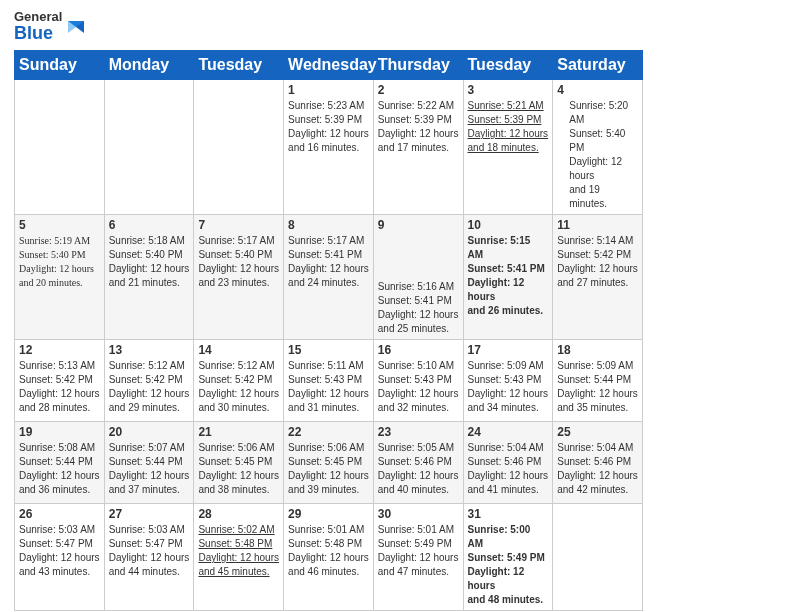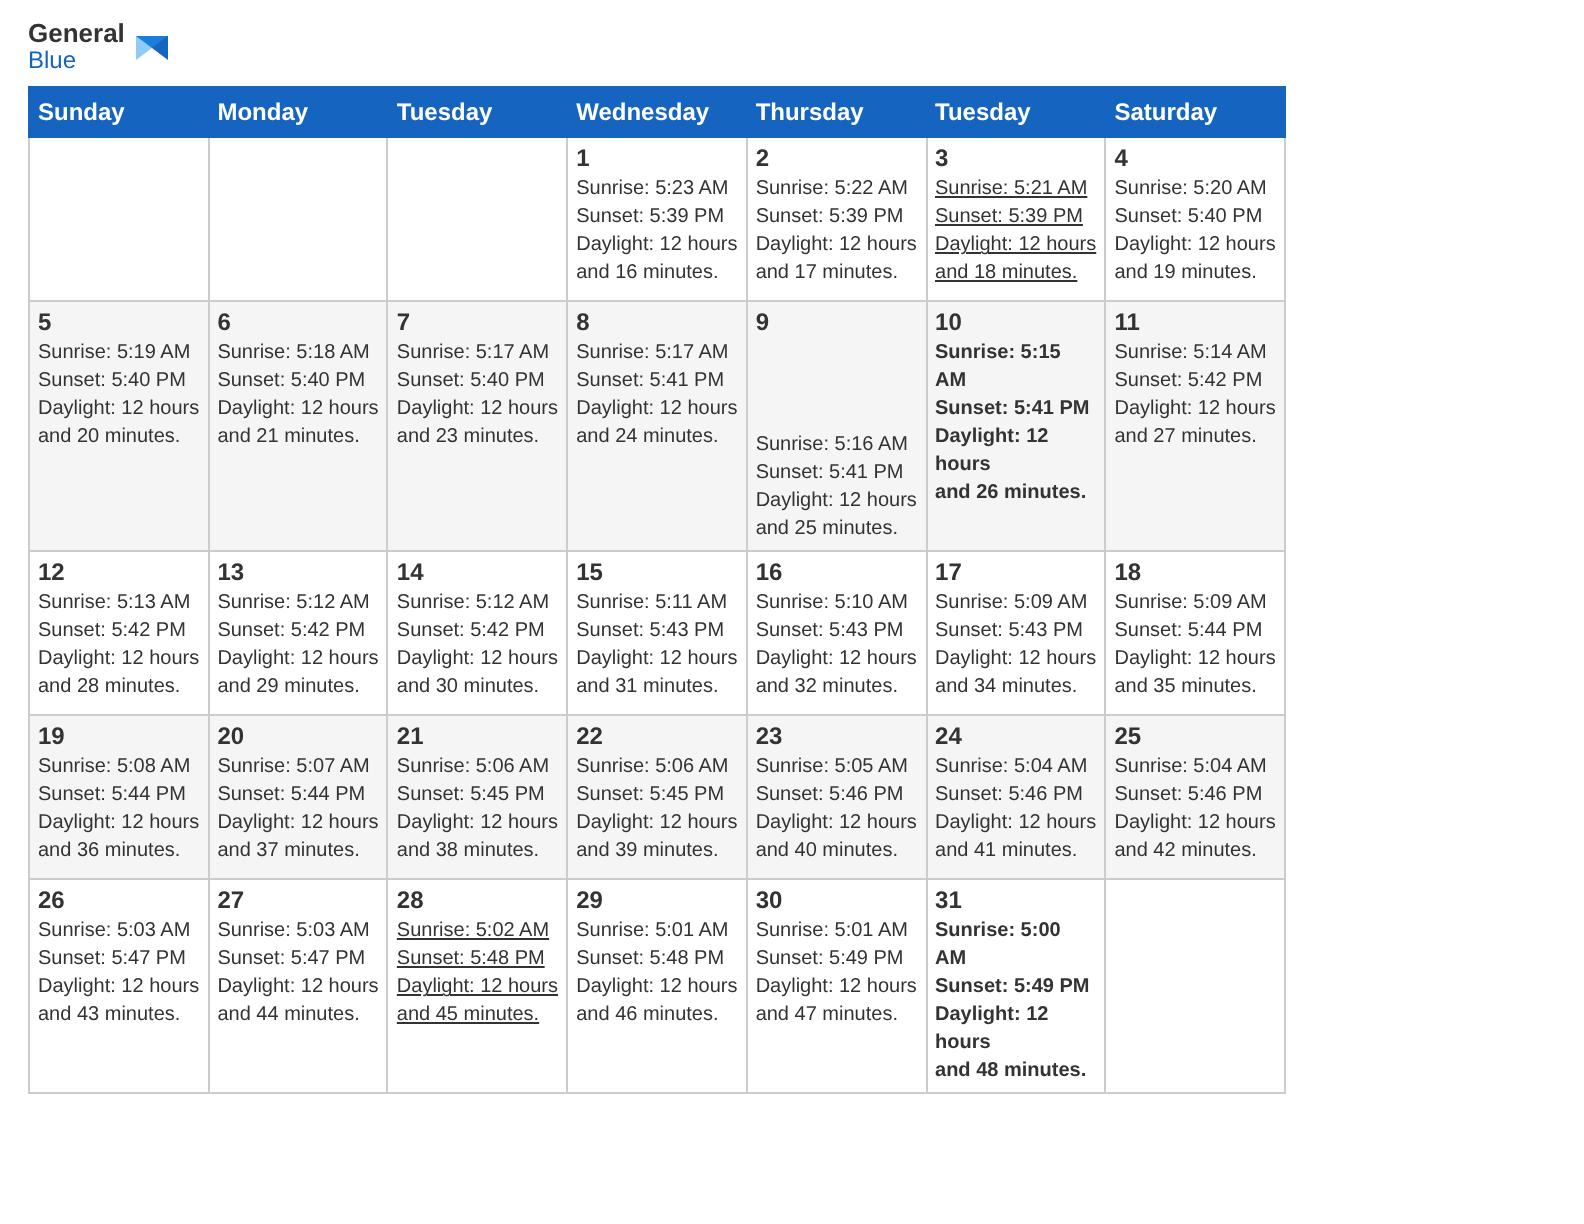--- a/index.html
+++ b/index.html
@@ -38,21 +38,21 @@
       color: #555;
     }
     table {
       width: 100%;
       border-collapse: collapse;
       table-layout: fixed;
     }
     thead th {
       background-color: #1565c0;
       color: #fff;
-      font-size: 12px;
+      font-size: 16px;
       font-weight: bold;
       padding: 5px 4px;
       text-align: left;
       border: 1px solid #1565c0;
     }
     tbody td {
       border: 1px solid #ccc;
       vertical-align: top;
       padding: 3px 4px;
       font-size: 10.5px;
@@ -78,21 +78,21 @@
     }
   </style>
 </head>
 <body>
 
 <div class="container">
   <div class="header-row">
     <div class="logo">
   <div style="display:flex;flex-direction:column;line-height:1.1">
     <span style="font-size:13px;font-weight:bold;color:#333">General</span>
-    <span style="font-size:12px;font-weight:normal;color:#1565c0">Blue</span>
+    <span style="font-size:18px;font-weight:bold;color:#1565c0">Blue</span>
   </div>
   <svg width="20" height="20" viewBox="0 0 20 20">
     <polygon points="4,4 20,4 20,16" fill="#1565c0"></polygon>
     <polygon points="4,4 20,4 4,16" fill="#2196f3" opacity="0.5"></polygon>
   </svg>
 </div>
     <div class="title-block">
       <div class="month-title"></div>
       <div class="subtitle"></div>
     </div>
@@ -131,30 +131,30 @@
           </td>
           <td>
             <span class="day-number">3</span>
             <div class="cell-content" style="white-space: pre-line; text-decoration: underline;">Sunrise: 5:21 AM
 Sunset: 5:39 PM
 Daylight: 12 hours
 and 18 minutes.</div>
           </td>
           <td>
             <span class="day-number">4</span>
-            <div class="cell-content" style="white-space: pre-line;">Sunrise: 5:20 AM
+            <div class="cell-content" style="white-space: pre-line; margin-left: 12px;">Sunrise: 5:20 AM
 Sunset: 5:40 PM
 Daylight: 12 hours
 and 19 minutes.</div>
           </td>
         </tr>
         <tr>
           <td>
             <span class="day-number">5</span>
-            <div class="cell-content" style="white-space: pre-line;">Sunrise: 5:19 AM
+            <div class="cell-content" style="white-space: pre-line; font-family: Liberation Serif, serif;">Sunrise: 5:19 AM
 Sunset: 5:40 PM
 Daylight: 12 hours
 and 20 minutes.</div>
           </td>
           <td>
             <span class="day-number">6</span>
             <div class="cell-content" style="white-space: pre-line;">Sunrise: 5:18 AM
 Sunset: 5:40 PM
 Daylight: 12 hours
 and 21 minutes.</div>

